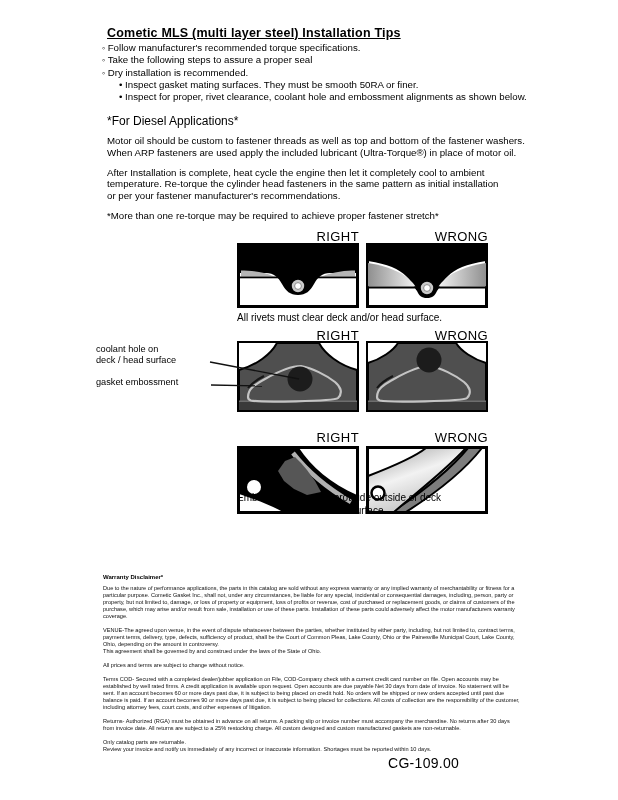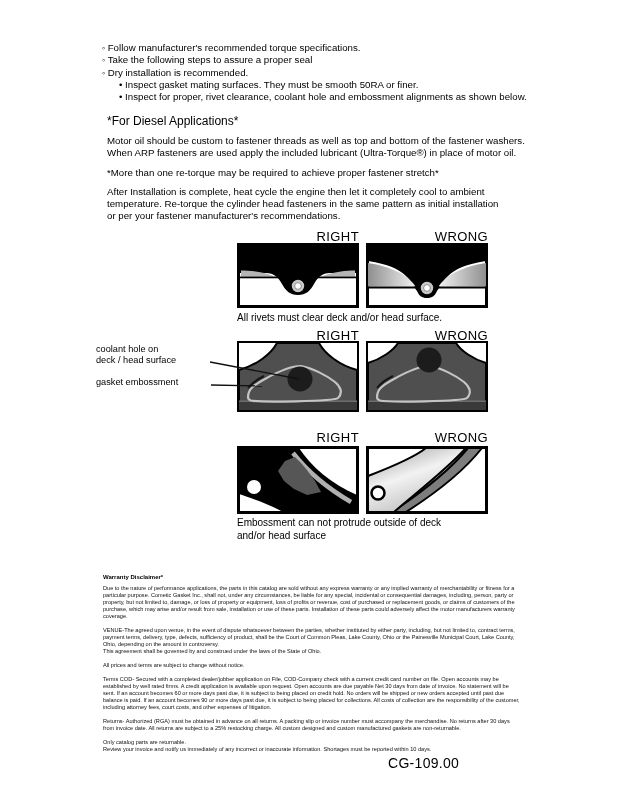--- a/index.html
+++ b/index.html
@@ -42,51 +42,52 @@
   #r2-box-right{left:237px;top:341px;width:122px;height:71px;}
   #r2-box-wrong{left:366px;top:341px;width:122px;height:71px;}
   #r2-callout-1{left:96px;top:344px;}
   #r2-callout-2{left:96px;top:377px;}
   #r2-leaders{left:0;top:330px;width:618px;height:95px;pointer-events:none;}
   #r2-caption{left:237px;top:415px;width:251px;text-align:center;}
 
   #r3-right-label{left:237px;top:430px;} #r3-wrong-label{left:366px;top:430px;}
   #r3-box-right{left:237px;top:446px;width:122px;height:68px;}
   #r3-box-wrong{left:366px;top:446px;width:122px;height:68px;}
-  #r3-caption{left:237px;top:517px;}
+  #r3-caption{left:237px;top:492px;text-align:center;}
 
   
   #disclaimer{left:103px;top:574px;width:418px;}
   #disclaimer h3{margin:0 0 5px 0;font-size:6px;}
   #disclaimer p{margin:0 0 7px 0;font-size:5.6px;line-height:7px;color:#111;}
 
   #footer-code{left:388px;top:755px;font-size:14px;letter-spacing:.3px;}
 </style>
 </head>
 <body>
 
 <div class="page">
 
+  <h1 id="title" class="abs">Cometic MLS (multi layer steel) Installation Tips</h1>
 
   <ul id="tips" class="abs">
     <li class="l1">Follow manufacturer's recommended torque specifications.</li>
     <li class="l1">Take the following steps to assure a proper seal</li>
     <li class="l1">Dry installation is recommended.</li>
     <li class="l2">Inspect gasket mating surfaces.  They must be smooth 50RA or finer.</li>
     <li class="l2">Inspect for proper, rivet clearance, coolant hole and embossment alignments as shown below.</li>
   </ul>
 
   <section id="diesel" class="abs">
     <h2>*For Diesel Applications*</h2>
     <p class="pre">Motor oil should be custom to fastener threads as well as top and bottom of the fastener washers.
 When ARP fasteners are used apply the included lubricant (Ultra-Torque®) in place of motor oil.</p>
-    <p class="pre">*More than one re-torque may be required to achieve proper fastener stretch*</p>
     <p class="pre">After Installation is complete, heat cycle the engine then let it completely cool to ambient
 temperature. Re-torque the cylinder head fasteners in the same pattern as initial installation
 or per your fastener manufacturer's recommendations.</p>
+    <p class="pre">*More than one re-torque may be required to achieve proper fastener stretch*</p>
   </section>
 
   <div id="r1-right-label" class="abs dlabel">RIGHT</div>
   <div id="r1-wrong-label" class="abs dlabel">WRONG</div>
 
   <svg id="r1-box-right" class="abs panel" viewBox="0 0 122 65">
     <rect x="1.5" y="1.5" width="119" height="62" fill="#fff" stroke="#000" stroke-width="3"></rect>
     <path d="M2,2 H120 V30 H93 C85,30 81,34 77,41 C73,48 69,52 61,52 C53,52 49,48 45,41 C41,34 37,30 29,30 H2 Z" fill="#000"></path>
     <path d="M4,33.5 L37,33.5 C26,28.5 12,27.5 4,27.5 Z" fill="#b5b5b5"></path>
     <path d="M118,33.5 L85,33.5 C96,28.5 110,27.5 118,27.5 Z" fill="#b5b5b5"></path>

